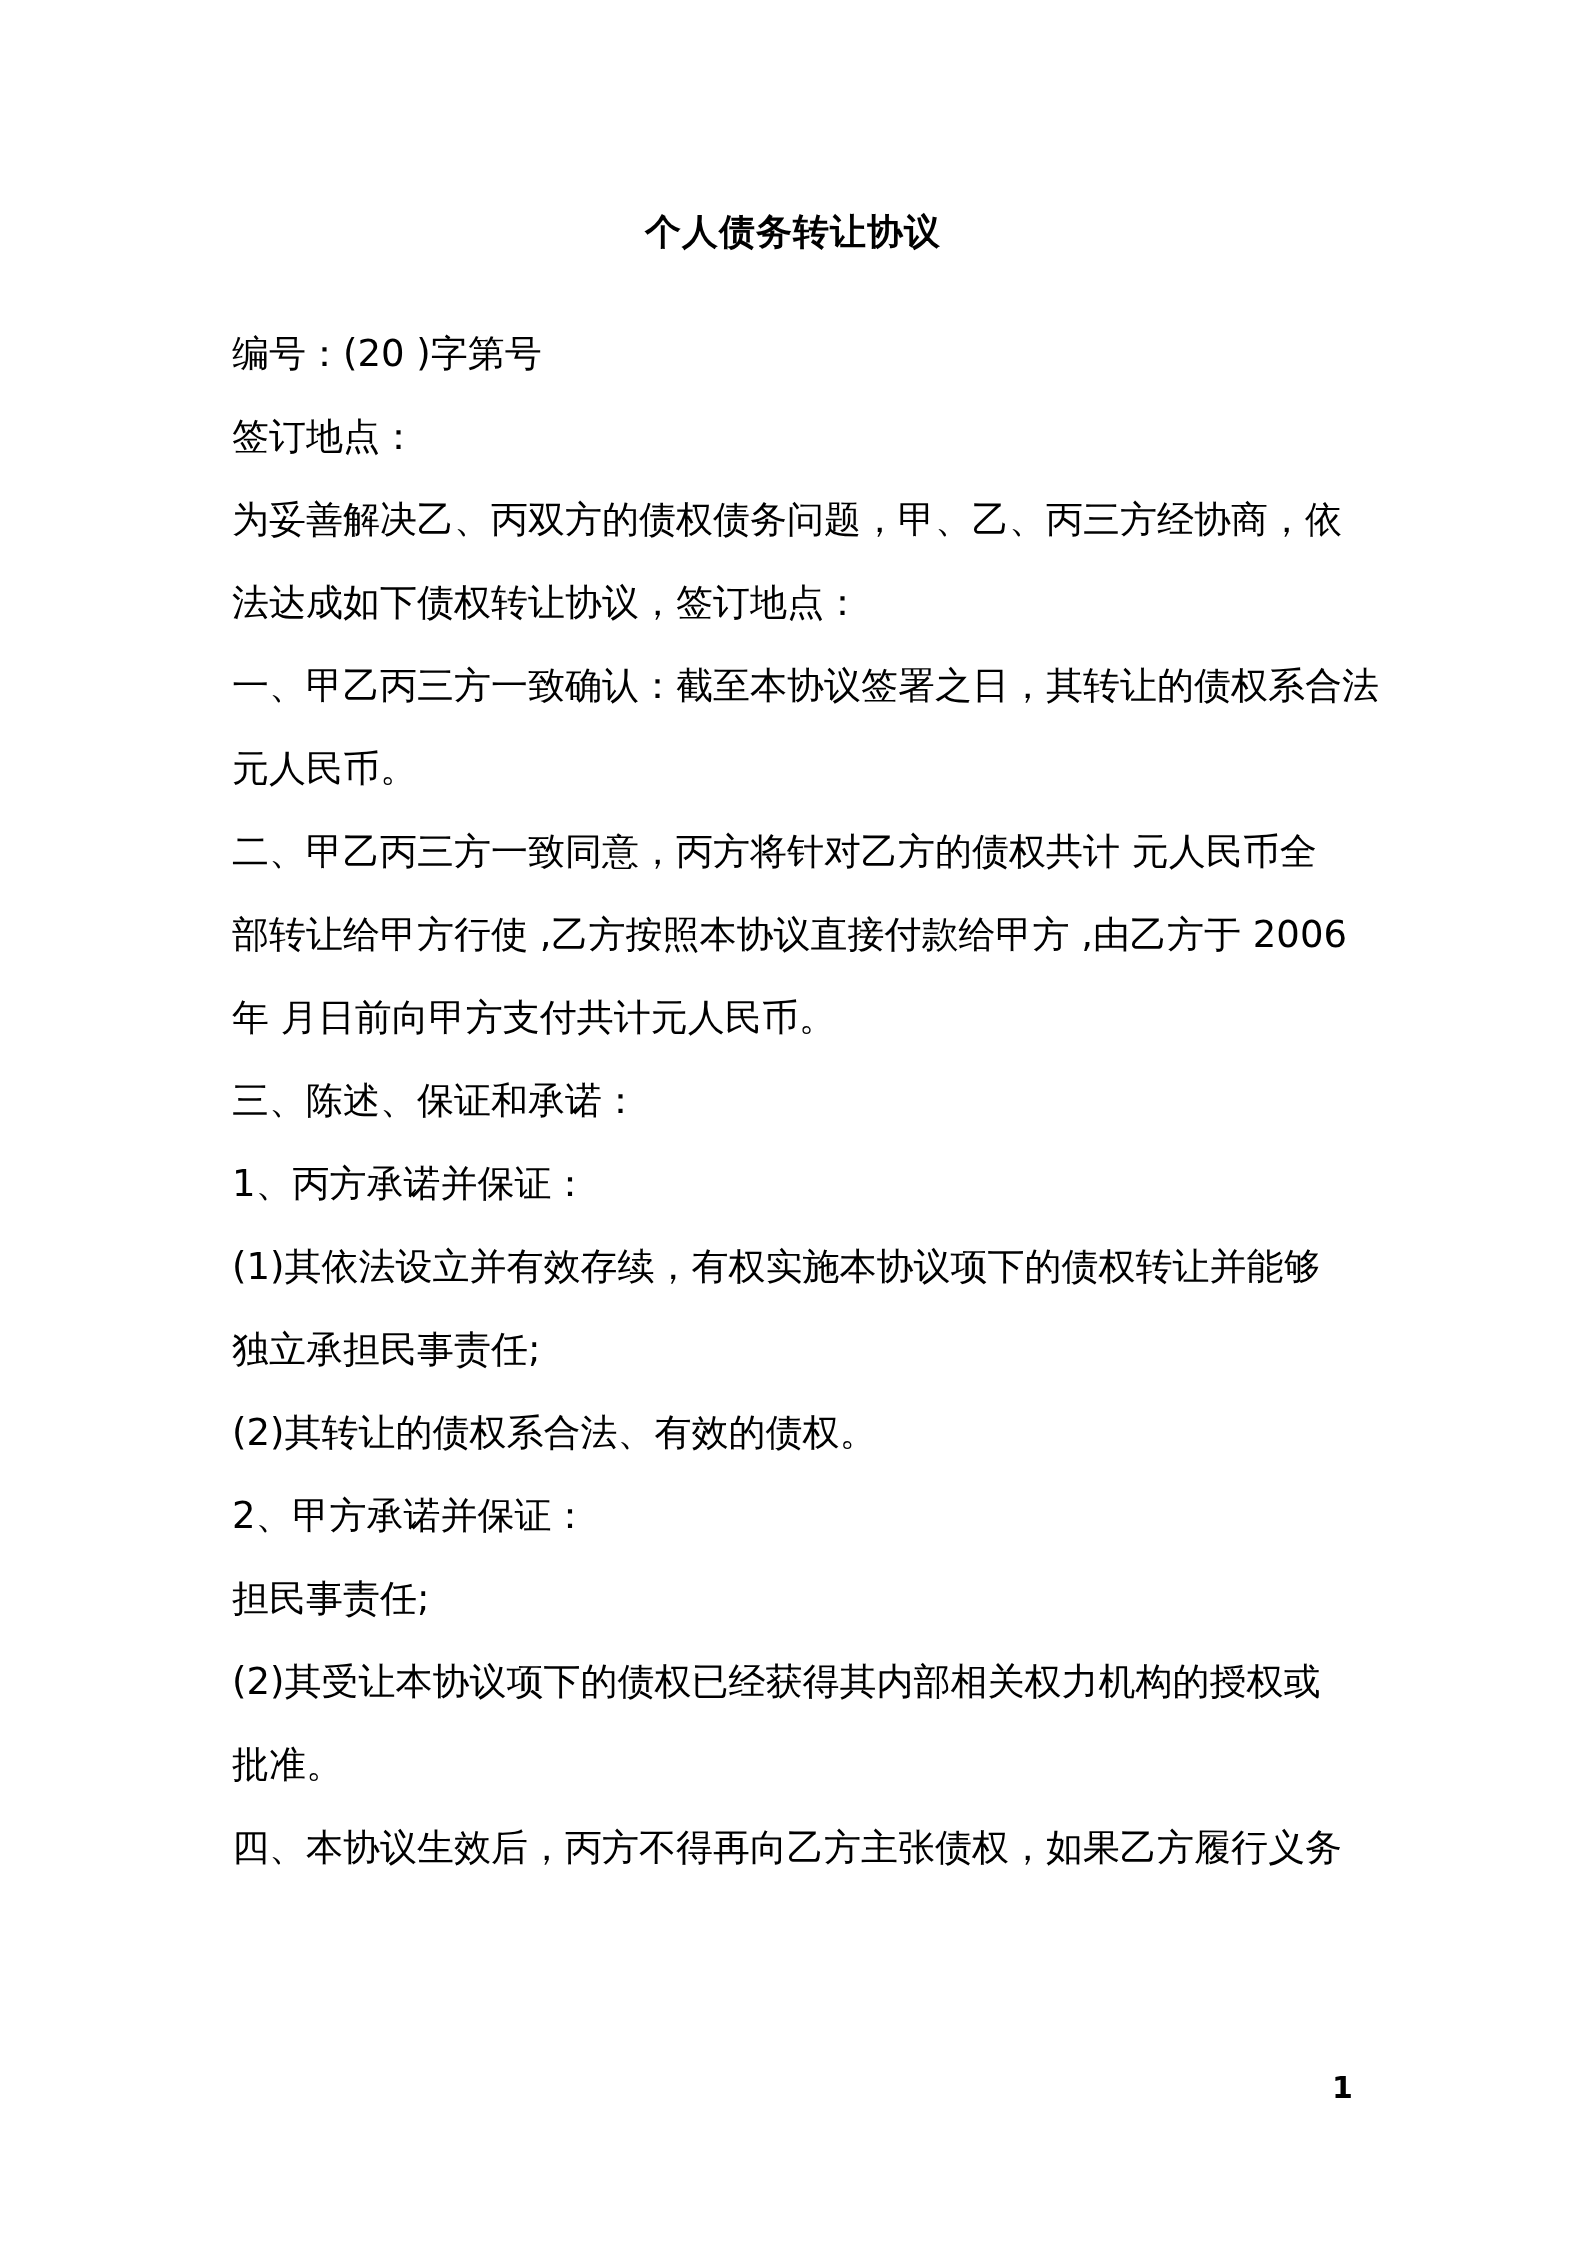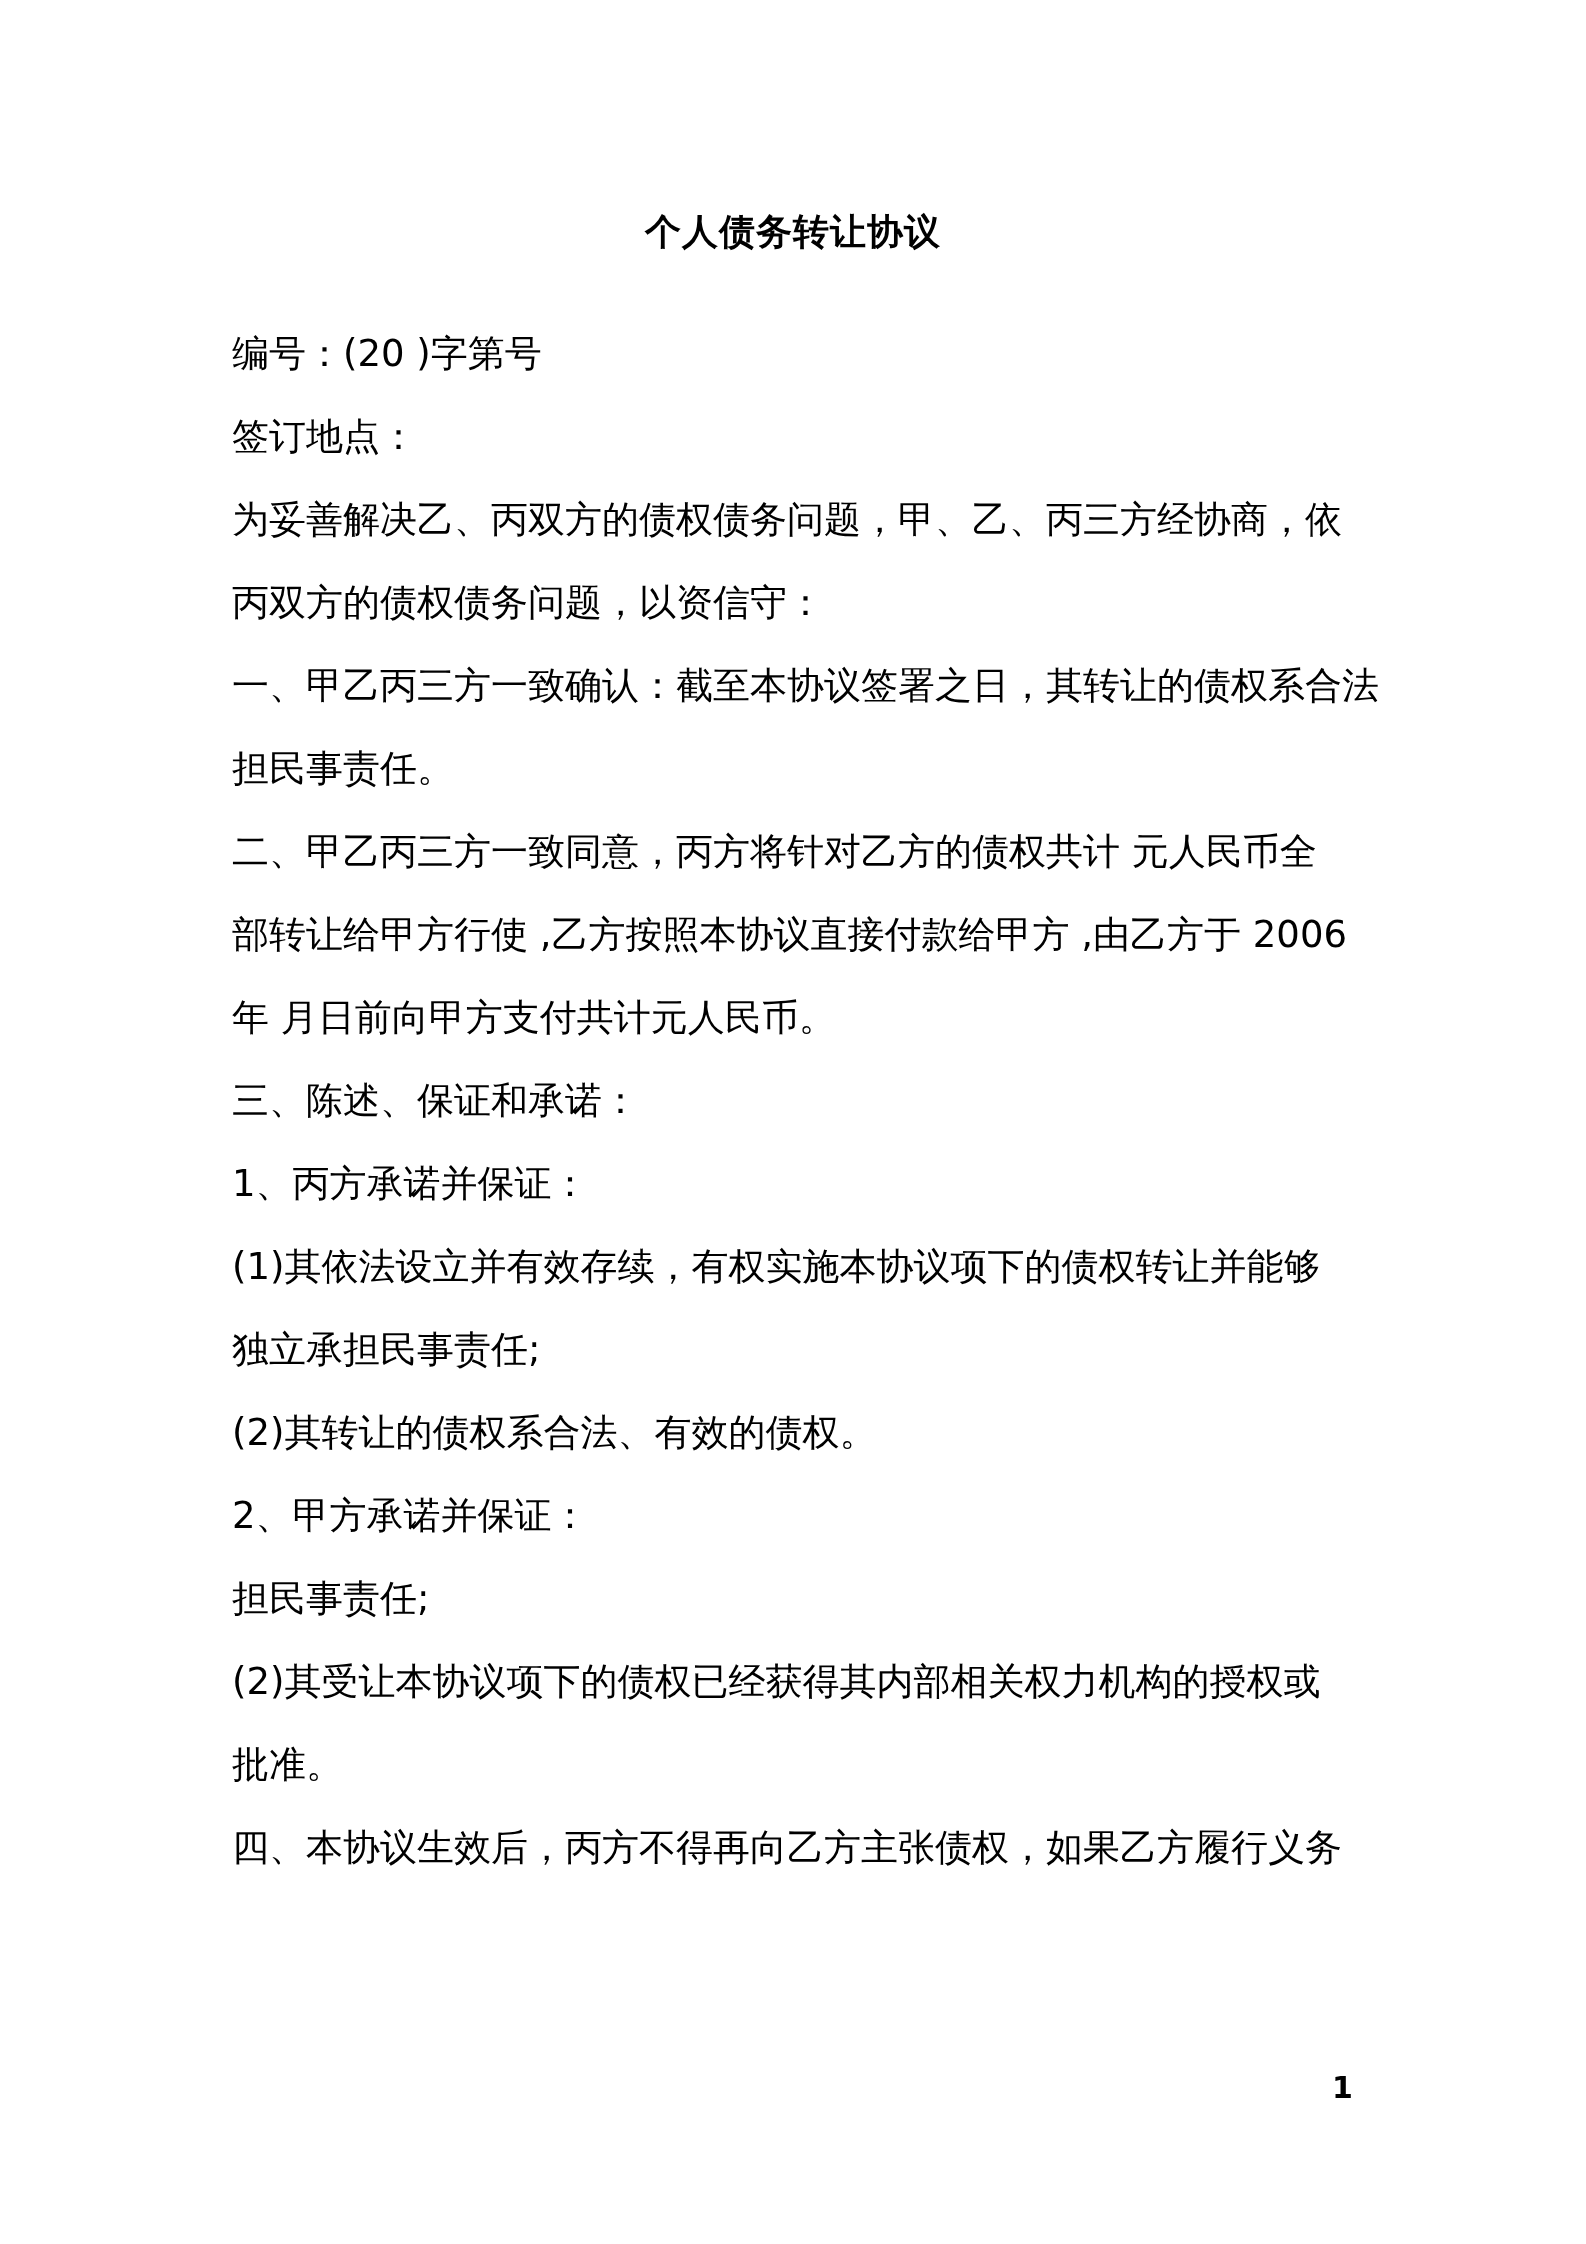--- a/index.html
+++ b/index.html
@@ -52,23 +52,23 @@
 <body>
 
 <div class="page">
 
   <div class="doc-title">个人债务转让协议</div>
 
   <div class="doc-body">
     <div class="doc-line">编号：(20 )字第号</div>
     <div class="doc-line">签订地点：</div>
     <div class="doc-line">为妥善解决乙、丙双方的债权债务问题，甲、乙、丙三方经协商，依</div>
-    <div class="doc-line">丙双方的债权债务问题，以资信守：</div>
+    <div class="doc-line">法达成如下债权转让协议，签订地点：</div>
     <div class="doc-line">一、甲乙丙三方一致确认：截至本协议签署之日，其转让的债权系合法</div>
-    <div class="doc-line">担民事责任。</div>
+    <div class="doc-line">元人民币。</div>
     <div class="doc-line">二、甲乙丙三方一致同意，丙方将针对乙方的债权共计 元人民币全</div>
     <div class="doc-line">部转让给甲方行使 ,乙方按照本协议直接付款给甲方 ,由乙方于 2006</div>
     <div class="doc-line">年 月日前向甲方支付共计元人民币。</div>
     <div class="doc-line">三、陈述、保证和承诺：</div>
     <div class="doc-line">1、丙方承诺并保证：</div>
     <div class="doc-line">(1)其依法设立并有效存续，有权实施本协议项下的债权转让并能够</div>
     <div class="doc-line">独立承担民事责任;</div>
     <div class="doc-line">(2)其转让的债权系合法、有效的债权。</div>
     <div class="doc-line">2、甲方承诺并保证：</div>
     <div class="doc-line">担民事责任;</div>

